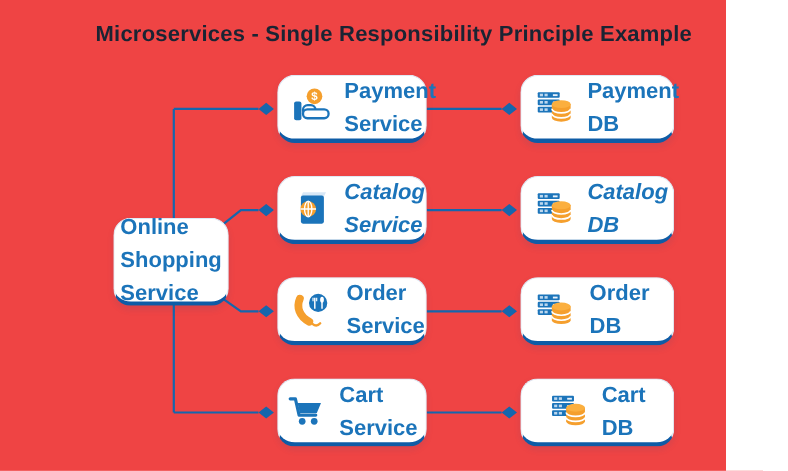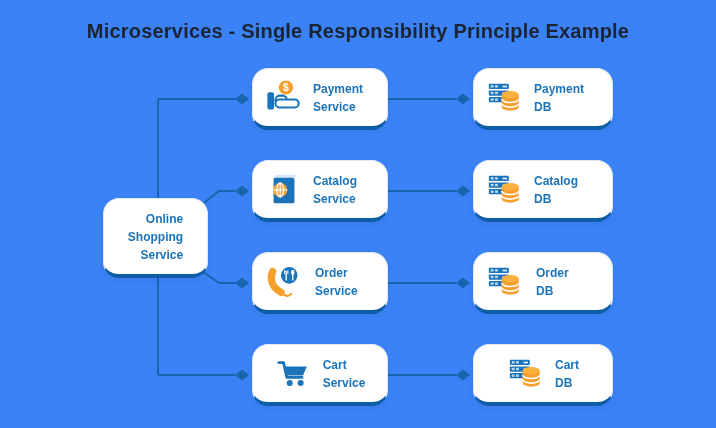--- a/index.html
+++ b/index.html
@@ -1,21 +1,21 @@
 <!DOCTYPE html>
 <html><head>
 <meta charset="utf-8">
 <style>
   html, body { margin: 0; padding: 0; }
   body { font-family: "Liberation Sans", sans-serif; }
   .canvas {
     position: relative;
-    width: 716px;
+    width: 660px;
     height: 428px;
-    background: #3b82f6;
+    background: #ef4444;
     overflow: hidden;
   }
   .title {
     position: absolute;
     top: 20px;
     left: 0;
     width: 716px;
     margin: 0;
     text-align: center;
     font-size: 20px;
@@ -38,33 +38,33 @@
     border-bottom: 4px solid #0e5ca6;
     border-radius: 16px;
     box-shadow: 0 3px 6px rgba(21, 82, 144, 0.10);
     display: flex;
     align-items: center;
     gap: 10px;
     padding: 0 12px;
   }
   .node .label {
     color: #1b74ba;
-    font-size: 12px;
+    font-size: 20px;
     font-weight: 700;
     line-height: 1.5;
     white-space: pre-line;
   }
   .node.service { left: 252px; width: 136px; height: 62px; }
   .node.db      { left: 473px; width: 140px; height: 62px; }
   .node.root {
     left: 103px; top: 198px; width: 105px; height: 80px;
-    justify-content: center; text-align: right; padding: 0 6px;
+    justify-content: center; text-align: left; padding: 0 6px;
   }
   .row-0 { top: 68px; }
-  .row-1 { top: 160px; }
+  .row-1 { top: 160px; font-style: italic; }
   .row-2 { top: 252px; gap: 12px; }
   .row-3 { top: 344px; justify-content: center; }
   .icon { width: 38px; height: 38px; flex: 0 0 auto; display: inline-flex; }
   .icon svg { width: 38px; height: 38px; }
 </style>
 </head>
 <body>
 
 <div class="canvas">
 

